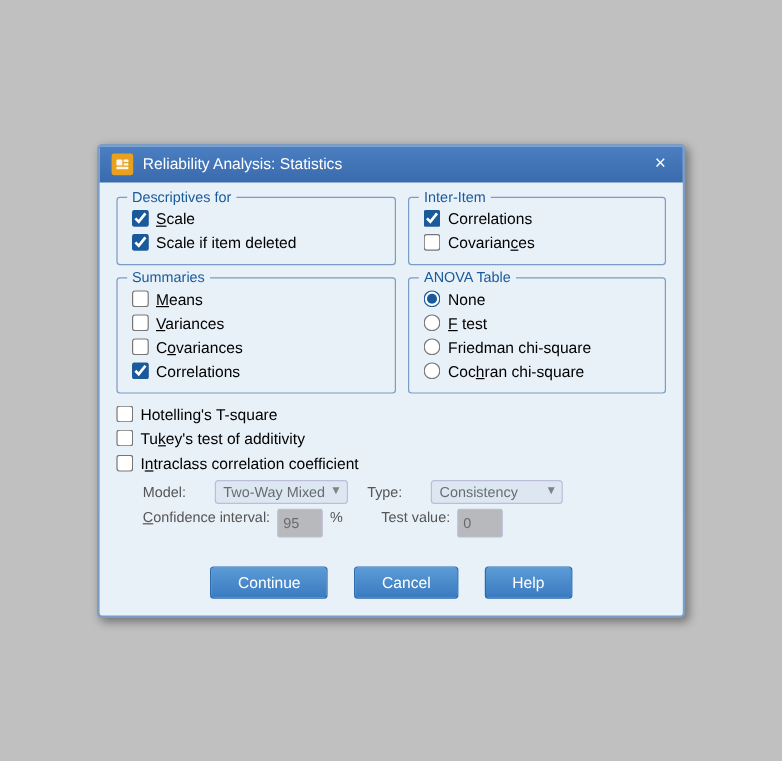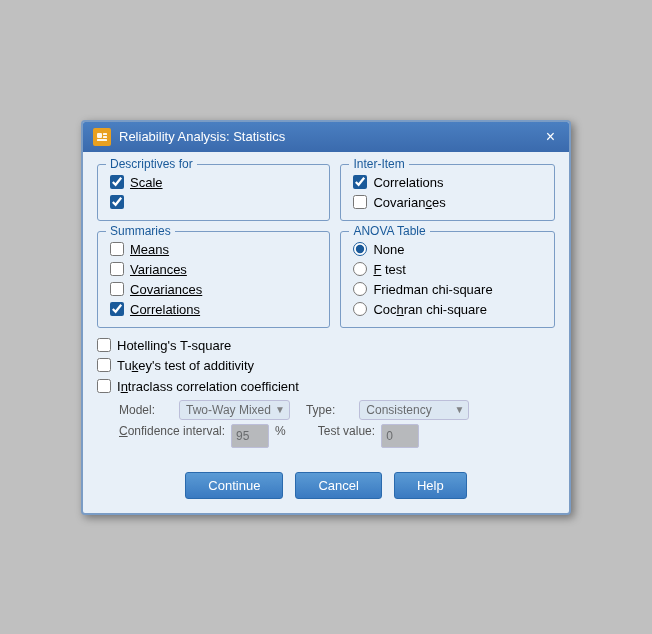--- a/index.html
+++ b/index.html
@@ -90,21 +90,20 @@
       top: -8px;
       left: 8px;
       background: #e8f0f8;
       padding: 0 4px;
       color: #1a5a9a;
       font-size: 12px;
     }
 
     .panel-left {
       flex: 1.1;
-      text-decoration: underline;
     }
 
     .panel-right {
       flex: 1;
     }
 
     .checkbox-row, .radio-row {
       display: flex;
       align-items: center;
       gap: 6px;
@@ -187,21 +186,21 @@
       display: flex;
       align-items: flex-start;
       gap: 6px;
       padding-left: 22px;
       margin-top: 4px;
     }
 
     .buttons-row {
       display: flex;
       justify-content: center;
-      gap: 12px;
+      gap: 22px;
       margin-top: 24px;
     }
 
     .btn {
       background: linear-gradient(to bottom, #5b9bd5, #3a7ac1);
       color: white;
       border: 1px solid #2a6aad;
       border-radius: 3px;
       padding: 5px 22px;
       font-size: 13px;
@@ -249,20 +248,23 @@
       <div class="panel panel-left">
         <span class="panel-title">Descriptives for</span>
         <div class="checkbox-row">
           <input type="checkbox" id="chk-scale" checked="" style="">
           <label for="chk-scale">
             <span class="underline-char">S</span><span>cale</span>
           </label>
         </div>
         <div class="checkbox-row">
           <input type="checkbox" id="chk-sid" checked="" style="">
+          <label for="chk-sid">
+            <span>Scale if item deleted</span>
+          </label>
         </div>
       </div>
 
       <div class="panel panel-right">
         <span class="panel-title">Inter-Item</span>
         <div class="checkbox-row">
           <input type="checkbox" id="chk-ii-corr" checked="" style="">
           <label for="chk-ii-corr">Correlations</label>
         </div>
         <div class="checkbox-row">

